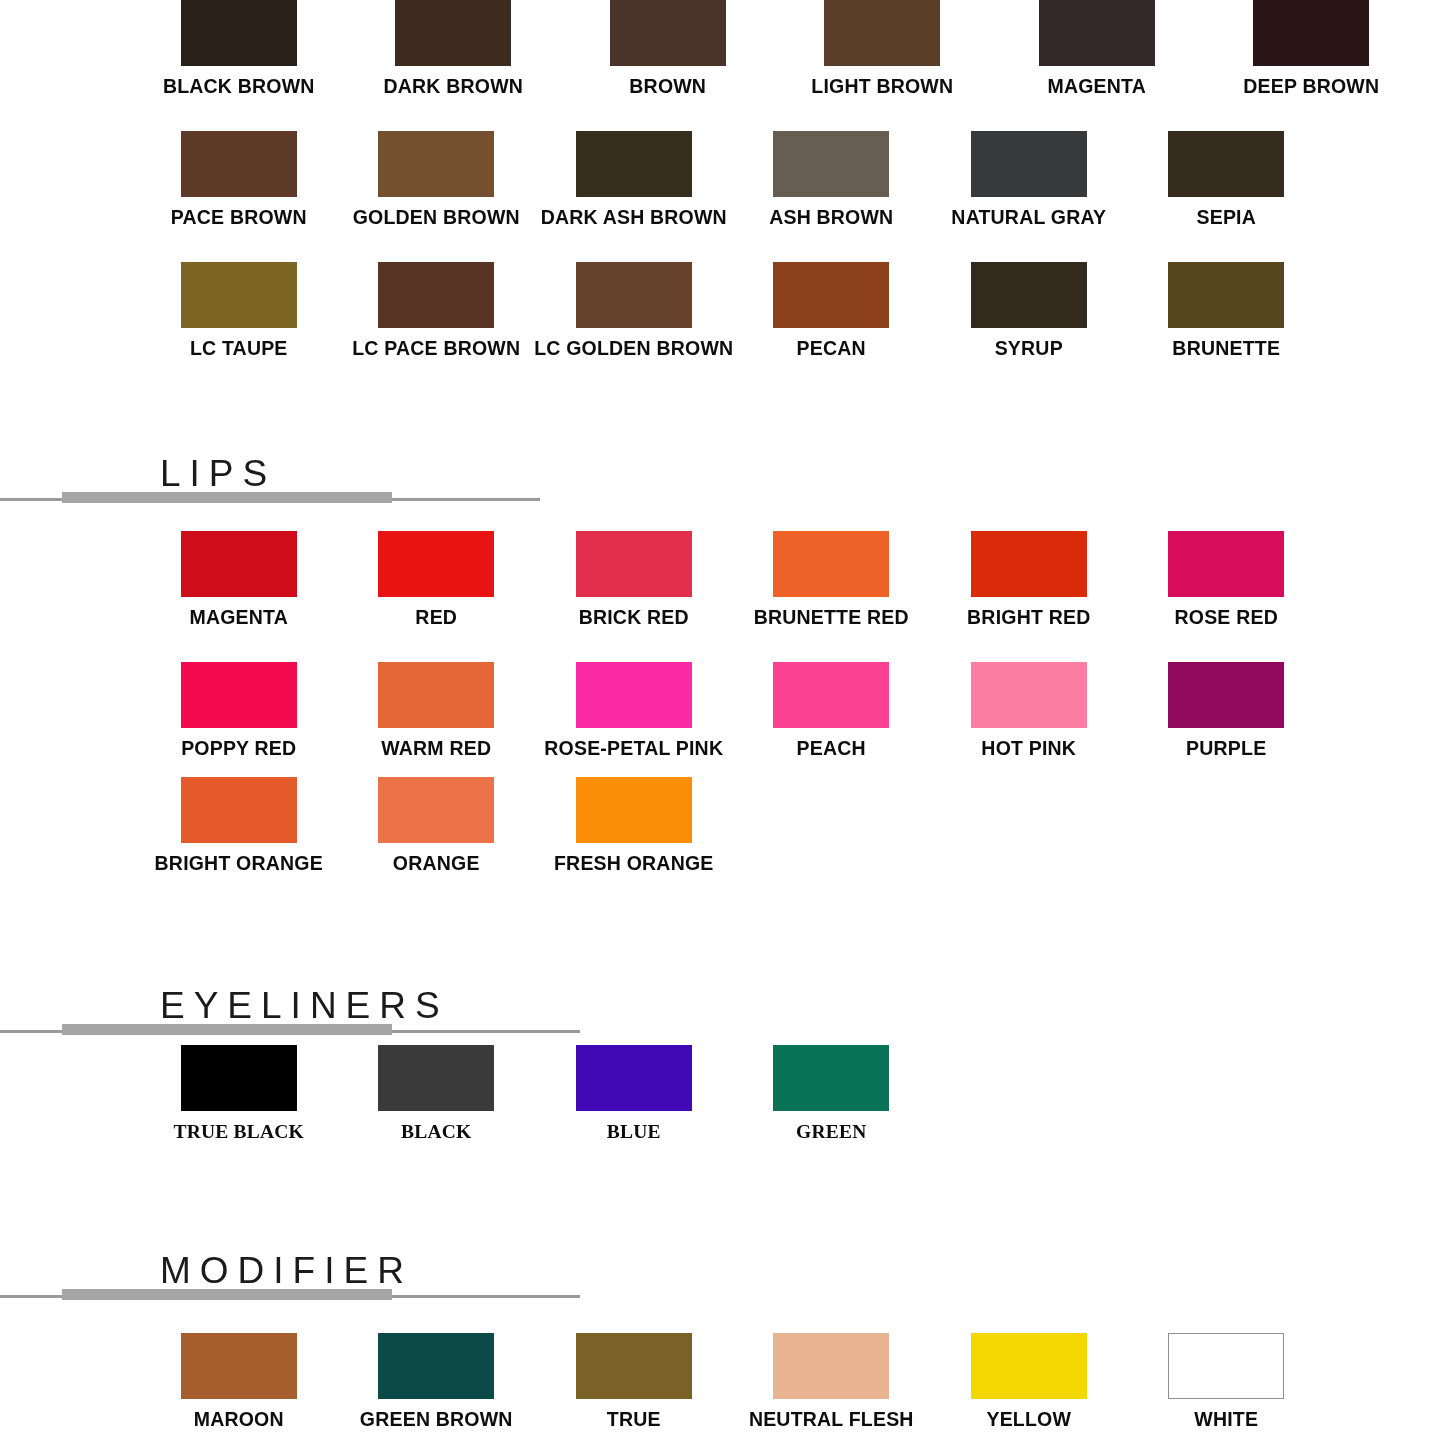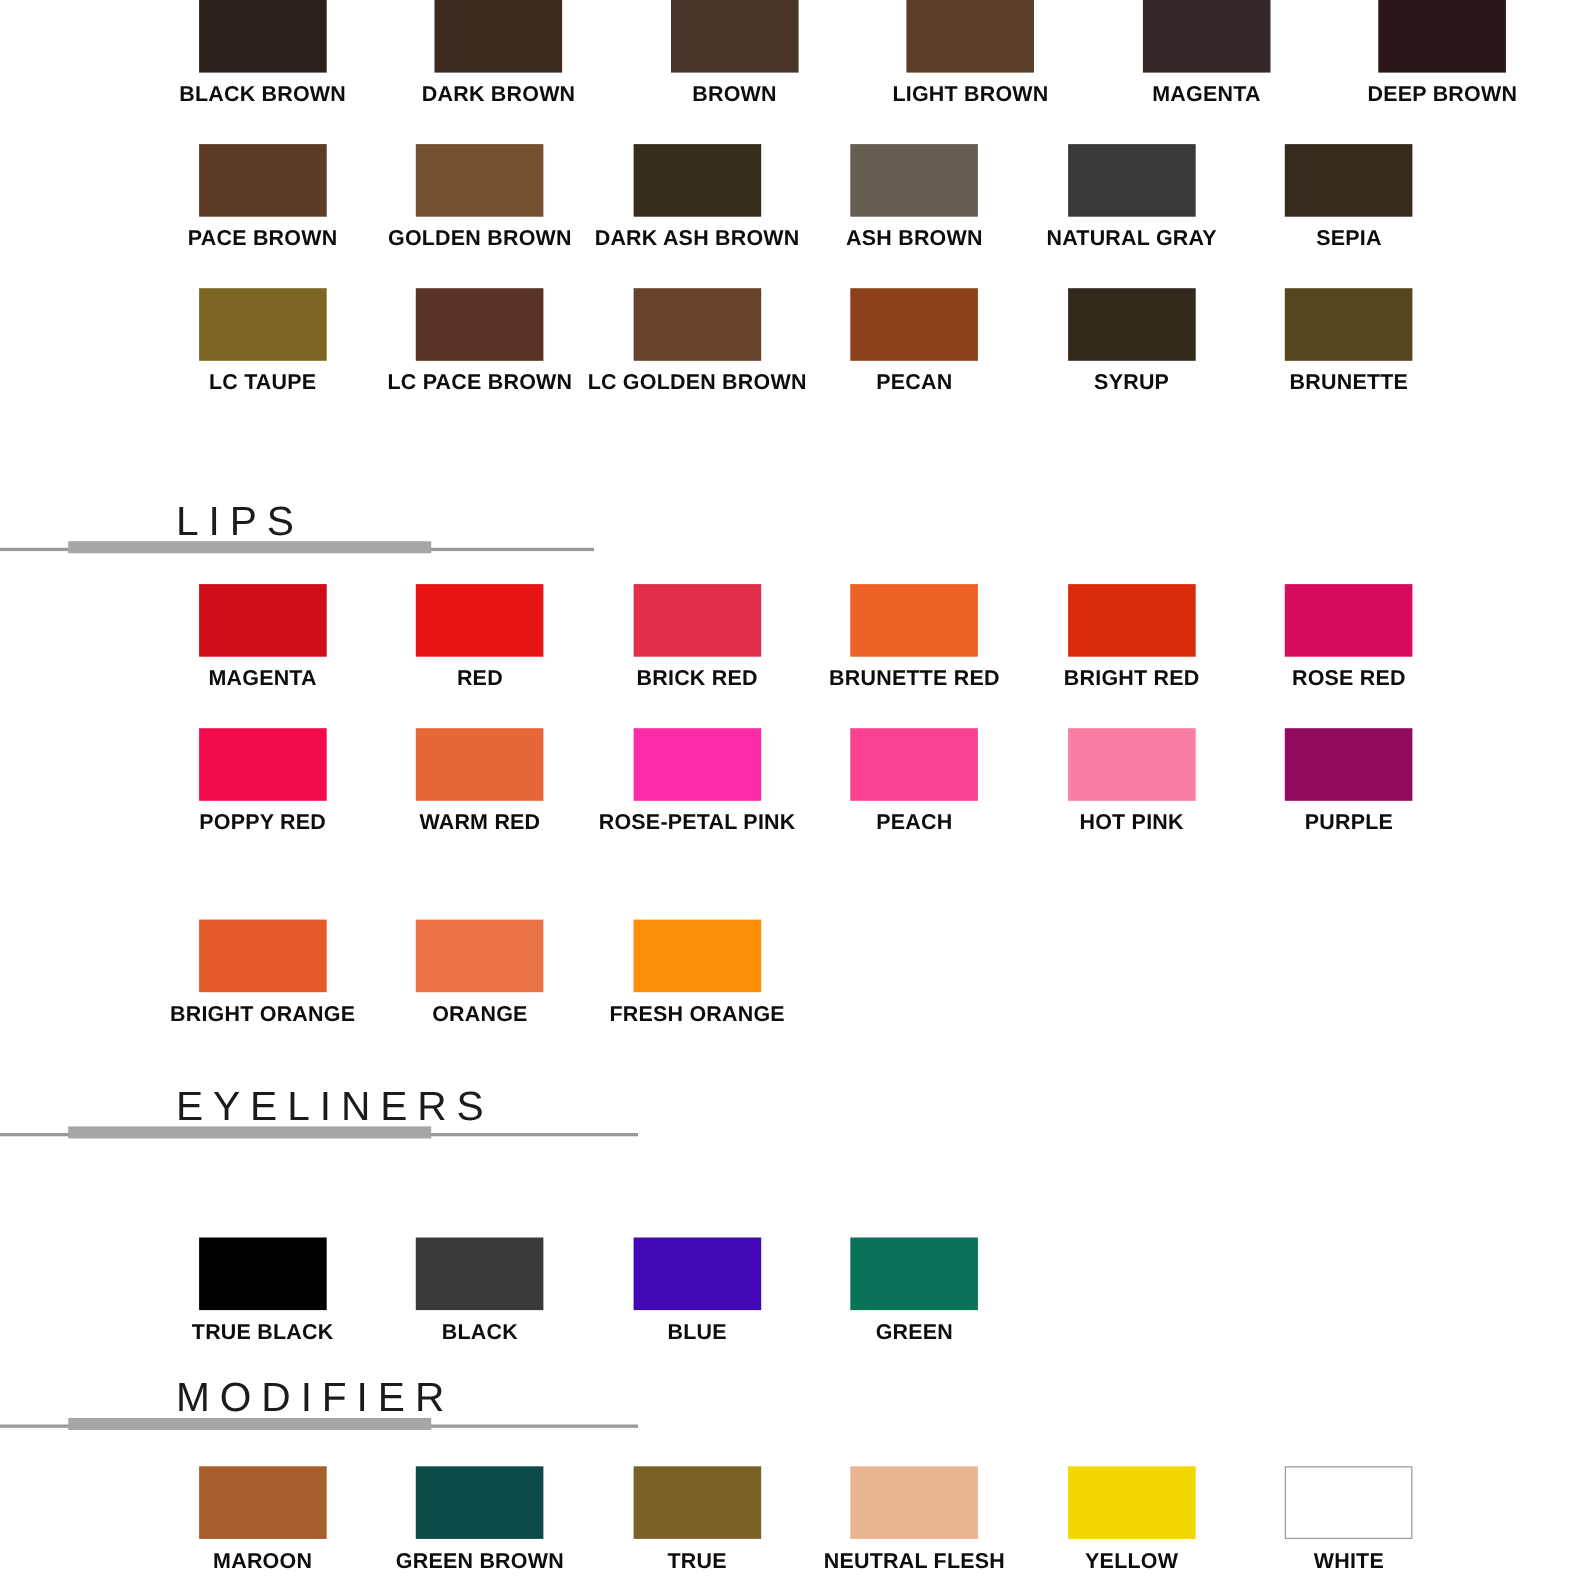--- a/index.html
+++ b/index.html
@@ -225,41 +225,41 @@
       </div>
       <div class="cell">
         <div class="swatch" style="background: rgb(249, 126, 161);"></div>
         <div class="label">HOT PINK</div>
       </div>
       <div class="cell">
         <div class="swatch" style="background: rgb(146, 10, 93);"></div>
         <div class="label">PURPLE</div>
       </div>
     </div>
-  <div class="grid" style="top:836px;">
+  <div class="grid" style="top:777px;">
       <div class="cell">
         <div class="swatch" style="background: rgb(228, 90, 42);"></div>
         <div class="label">BRIGHT ORANGE</div>
       </div>
       <div class="cell">
         <div class="swatch" style="background: rgb(236, 114, 72);"></div>
         <div class="label">ORANGE</div>
       </div>
       <div class="cell">
         <div class="swatch" style="background: rgb(251, 142, 7);"></div>
         <div class="label">FRESH ORANGE</div>
       </div>
     </div>
 
   <div class="section-head" style="top:972px;">
     <div class="rule-thin" style="width:580px;"></div>
     <div class="rule-thick" style="width:330px;"></div>
     <div class="section-title">EYELINERS</div>
   </div>
-  <div class="grid" style="top:1125px;">
+  <div class="grid" style="top:1045px;font-family:Liberation Serif, serif;">
       <div class="cell">
         <div class="swatch" style="background: rgb(0, 0, 0);"></div>
         <div class="label">TRUE BLACK</div>
       </div>
       <div class="cell">
         <div class="swatch" style="background: rgb(58, 58, 58);"></div>
         <div class="label">BLACK</div>
       </div>
       <div class="cell">
         <div class="swatch" style="background: rgb(64, 9, 181);"></div>

